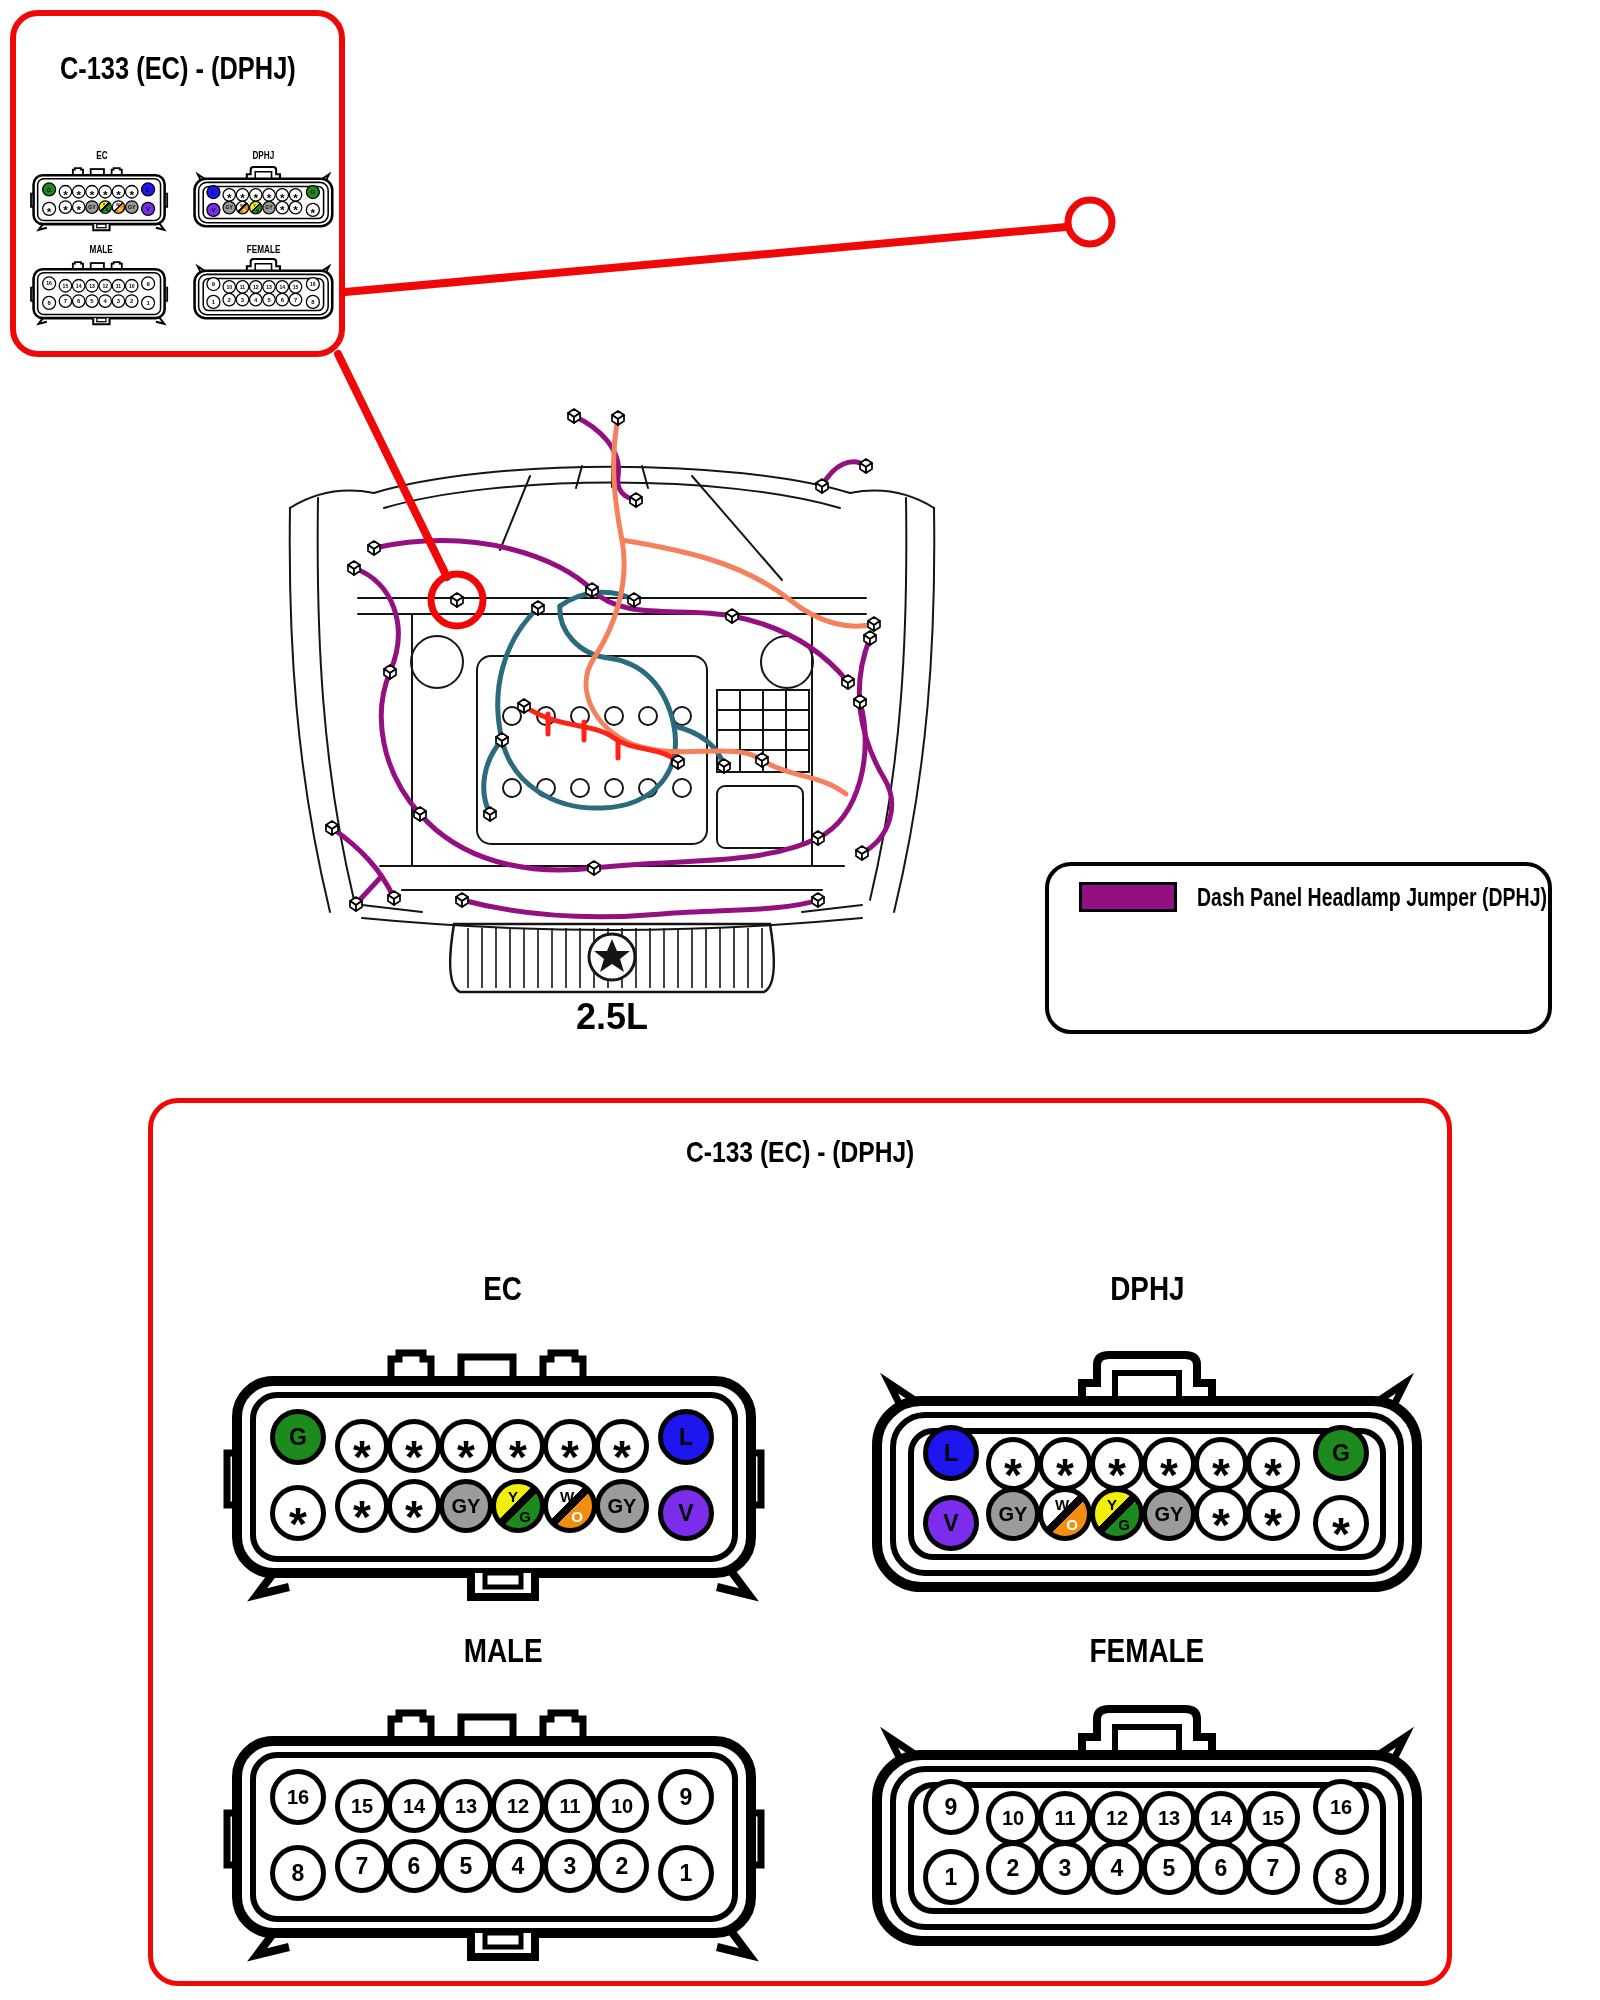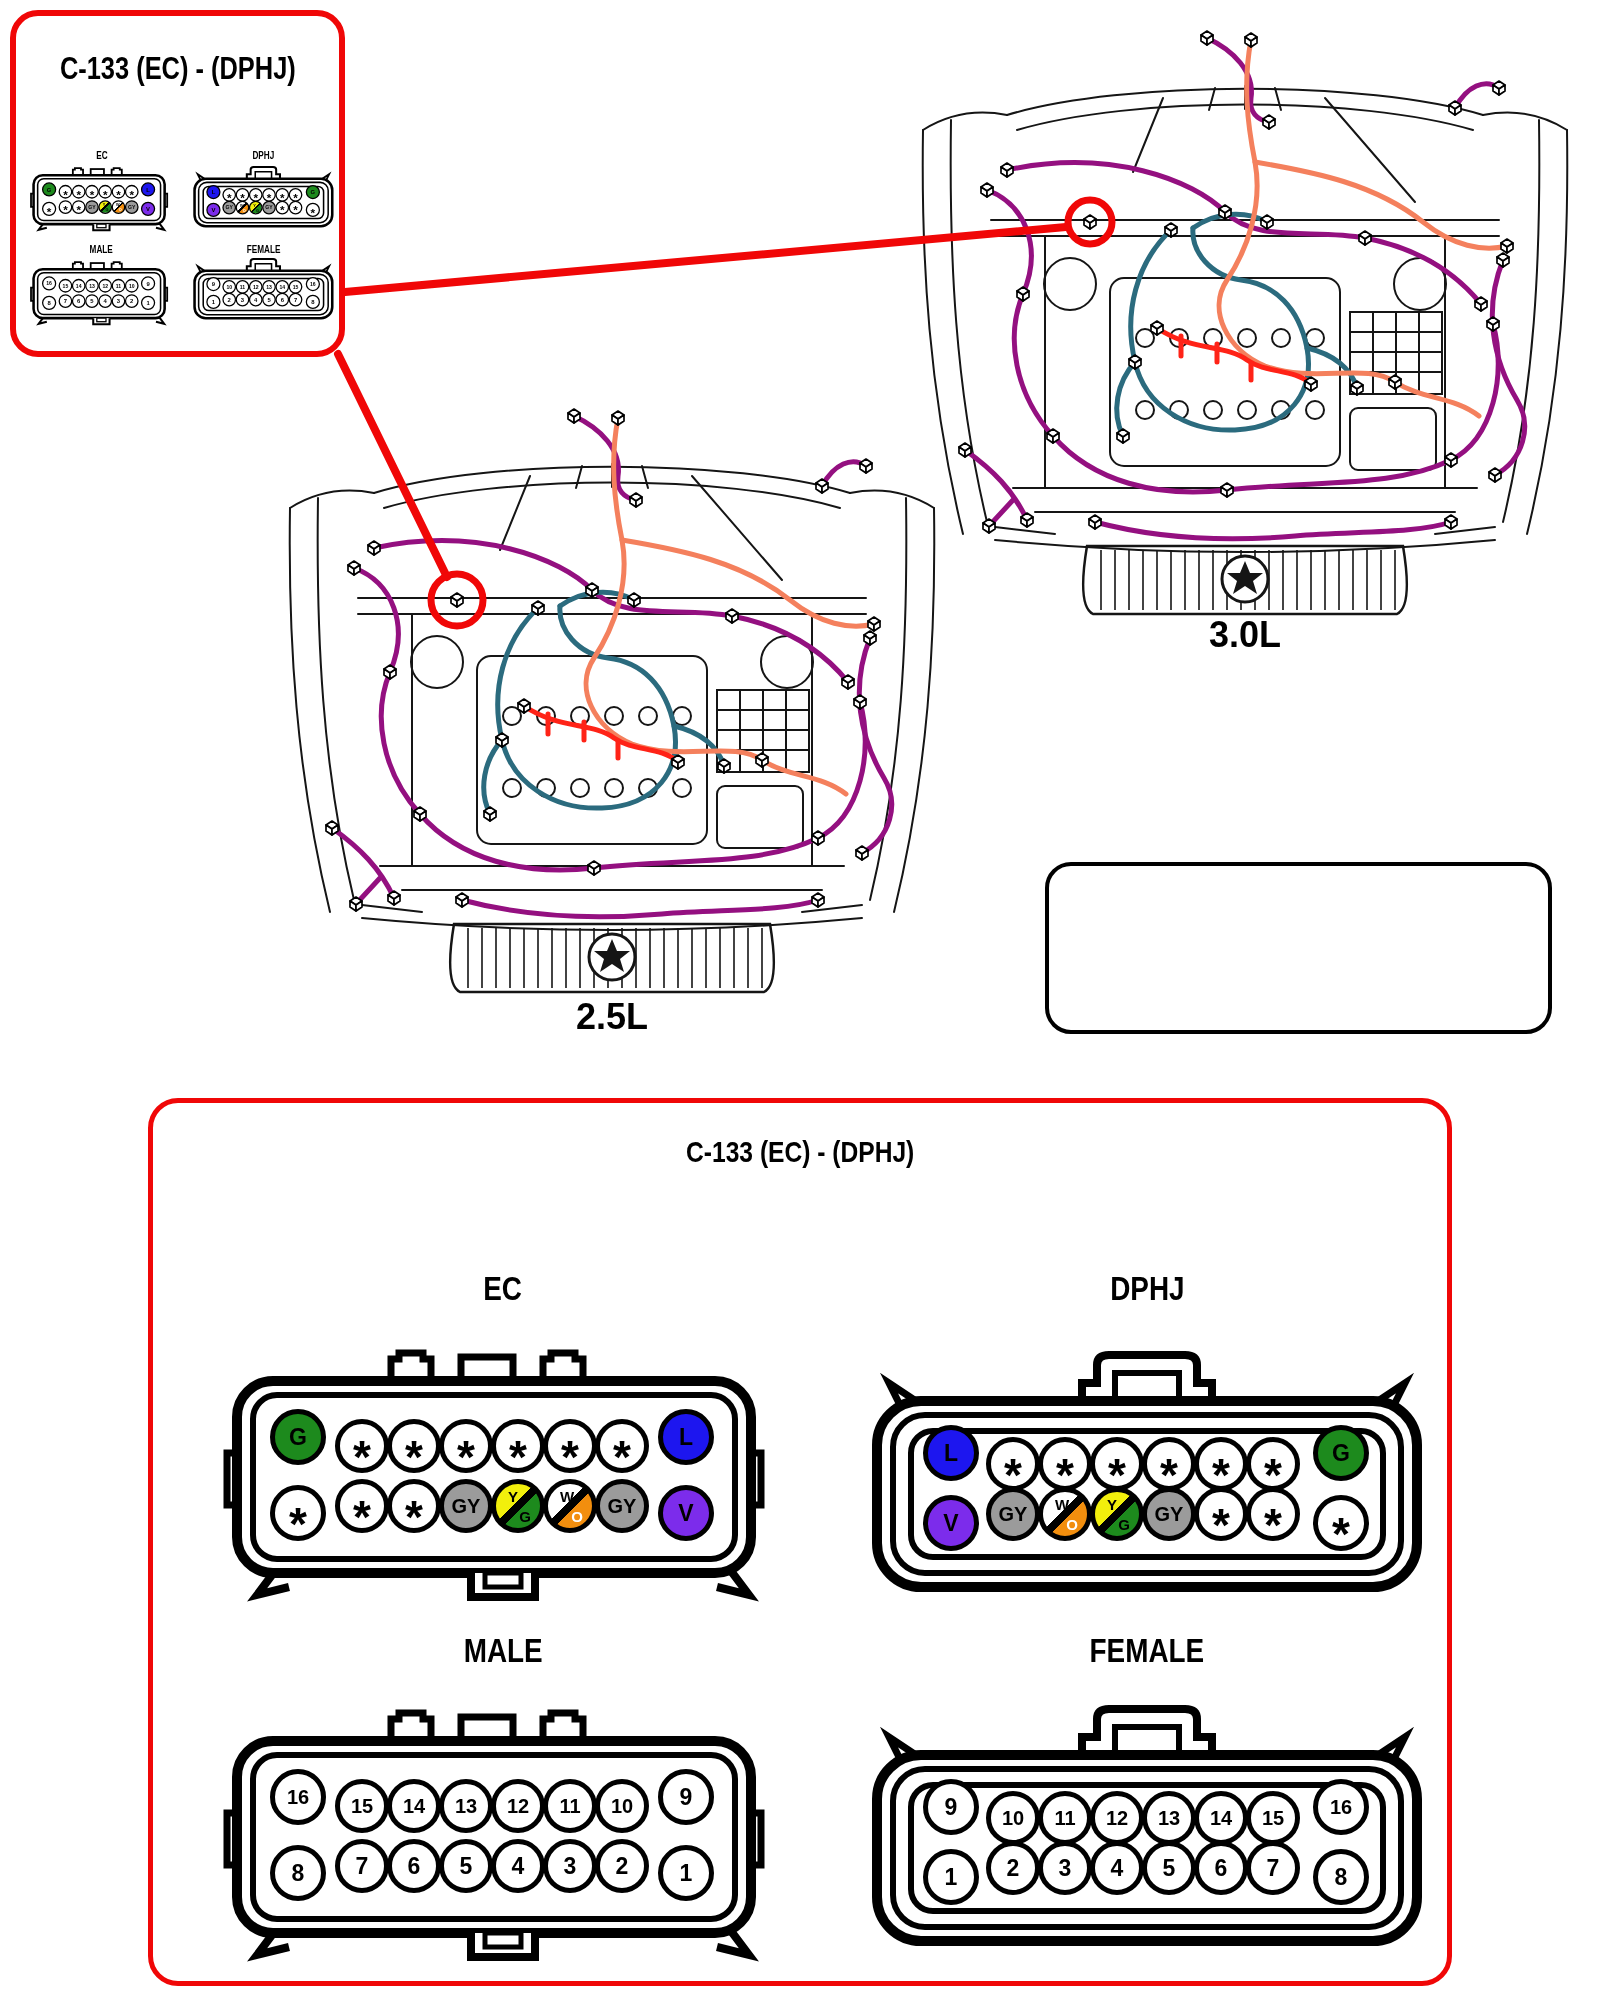--- a/index.html
+++ b/index.html
@@ -164,26 +164,20 @@
             <use href="#cube" x="599" y="229" width="18" height="18"></use>
           <use href="#cube" x="591" y="444" width="18" height="18"></use>
             <use href="#cube" x="191" y="491" width="18" height="18"></use>
           <use href="#cube" x="547" y="491" width="18" height="18"></use>
             <use href="#cube" x="186" y="191" width="18" height="18"></use>
         </g>
       </symbol>
     </defs>
   </svg>
 
-  <div class="engine" id="engine-30l" style="left:895px;top:22px;">
-    <svg class="bay" viewBox="0 0 700 580">
-        <use href="#engine-bay"></use>
-      </svg>
-    <div class="engine-label" style="top:592px;">3.0L</div>
-  </div>
 
   <div class="engine" id="engine-25l" style="left:262px;top:400px;">
     <svg class="bay" viewBox="0 0 700 580">
         <use href="#engine-bay"></use>
       </svg>
     <div class="engine-label" style="top:596px;">2.5L</div>
   </div>
 
   <section class="redbox" id="top-box">
     <h1 class="box-title"><span class="cond">C-133 (EC) - (DPHJ)</span></h1>
@@ -455,20 +449,24 @@
             <b class="pt ">7</b>
           </div>
           <div class="pin" style="left: 446px; top: 152px; width: 56px; height: 56px; background: rgb(255, 255, 255);">
             <b class="pt ">8</b>
           </div>
         </div>
       </div>
   </section>
 
   <section id="legend">
+    <div class="legend-row">
+      <span class="swatch" style="background: rgb(148, 16, 128);"></span>
+      <span class="legend-text"><span class="condL">Dash Panel Headlamp Jumper (DPHJ)</span></span>
+    </div>
   </section>
 
   <section class="redbox" id="bottom-panel">
     <h1 class="box-title"><span class="cond">C-133 (EC) - (DPHJ)</span></h1>
 
     <div class="section-label" style="left:70px;top:166px;"><span class="cond">EC</span></div>
     <div class="conn" style="left:70px;top:242px;">
         <svg viewBox="0 0 560 260">
    <g fill="#fff" stroke="#000">
     <path d="M168,40 L168,14 L176,14 L176,8 L200,8 L200,14 L208,14 L208,40" stroke-width="7"></path>

